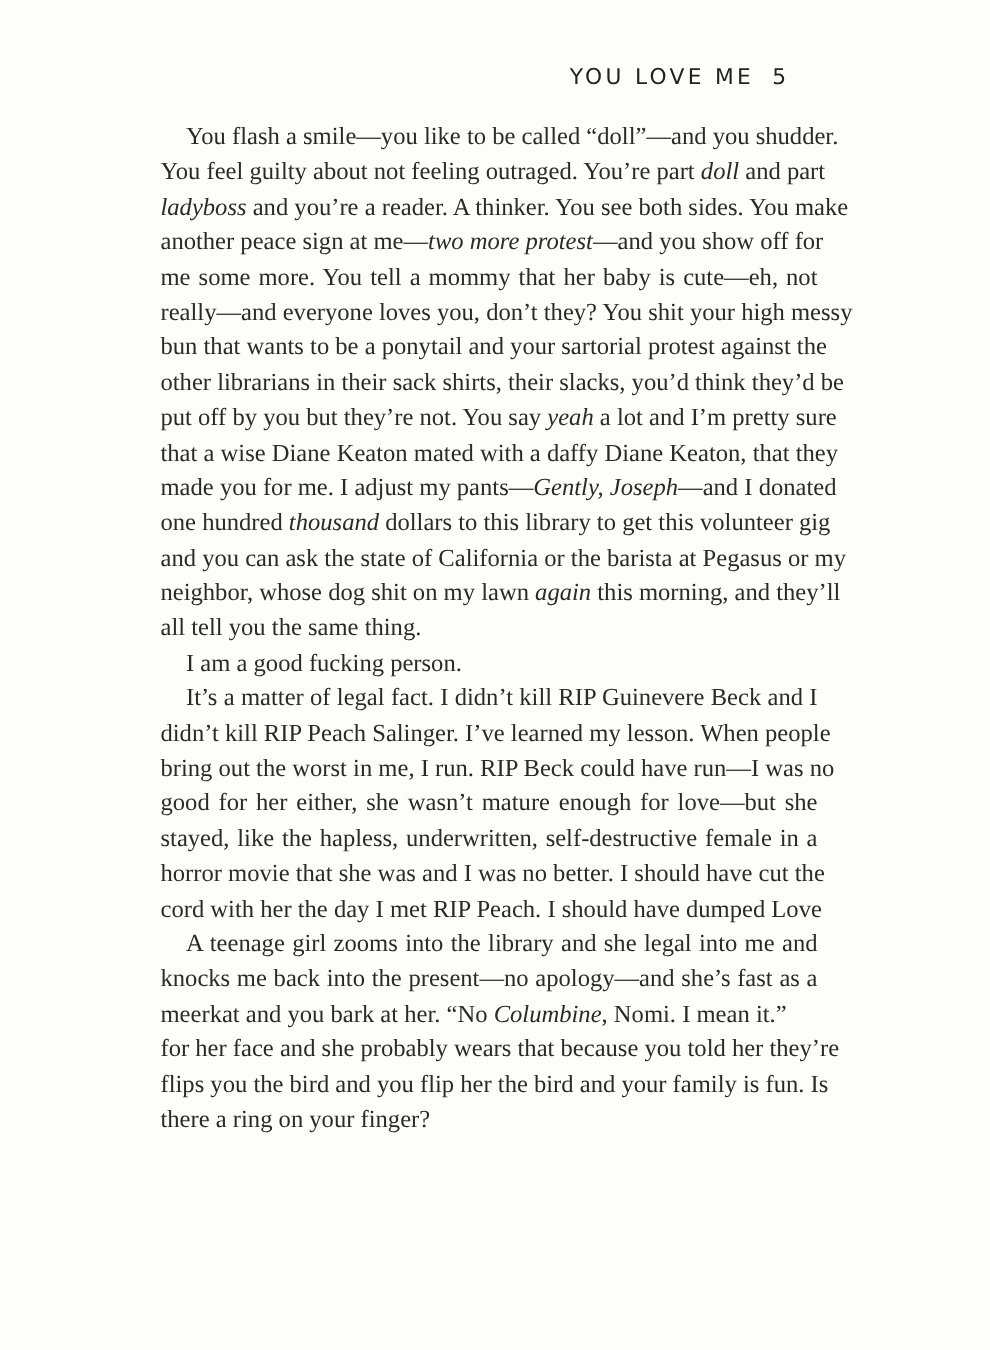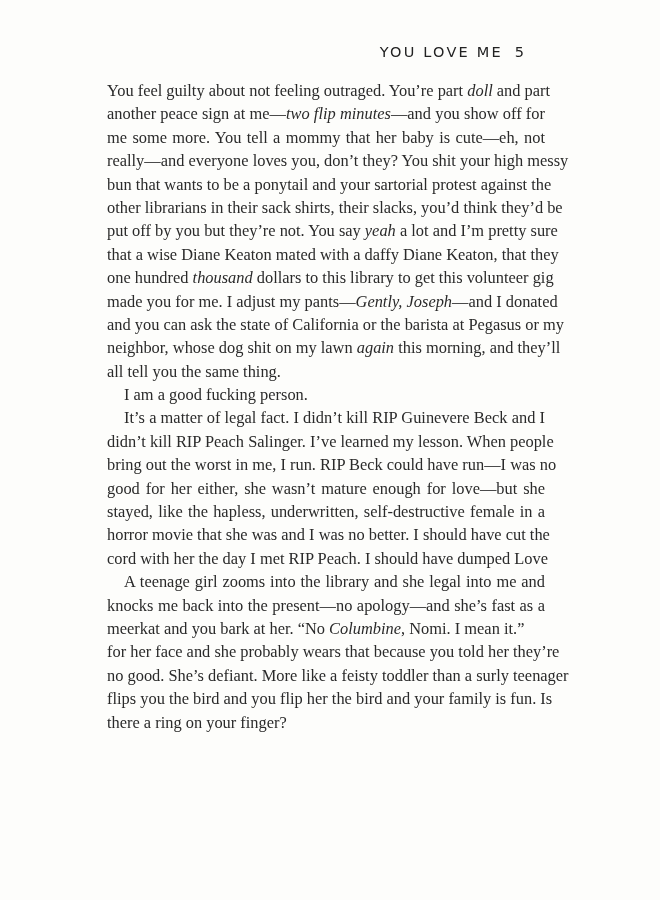--- a/index.html
+++ b/index.html
@@ -63,30 +63,32 @@
 </head>
 <body>
 
 <div class="page">
   <div class="running-head">
     <span>YOU LOVE ME</span><span class="folio">5</span>
   </div>
 
   <div class="body-text" id="body-text">
       <div>
+        <span class="line indent"><span>You flash a smile—you like to be called “doll”—and you shudder.</span></span>
         <span class="line"><span>You feel guilty about not feeling outraged. You’re part </span><em>doll</em><span> and part</span></span>
-        <span class="line"><span>another peace sign at me—</span><em>two flip minutes</em><span>—and you show off for</span></span>
+        <span class="line"><em>ladyboss</em><span> and you’re a reader. A thinker. You see both sides. You make</span></span>
+        <span class="line"><span>another peace sign at me—</span><em>two more protest</em><span>—and you show off for</span></span>
         <span class="line"><span>me some more. You tell a mommy that her baby is cute—eh, not</span></span>
         <span class="line"><span>really—and everyone loves you, don’t they? You shit your high messy</span></span>
         <span class="line"><span>bun that wants to be a ponytail and your sartorial protest against the</span></span>
         <span class="line"><span>other librarians in their sack shirts, their slacks, you’d think they’d be</span></span>
         <span class="line"><span>put off by you but they’re not. You say </span><em>yeah</em><span> a lot and I’m pretty sure</span></span>
         <span class="line"><span>that a wise Diane Keaton mated with a daffy Diane Keaton, that they</span></span>
+        <span class="line"><span>made you for me. I adjust my pants—</span><em>Gently, Joseph</em><span>—and I donated</span></span>
         <span class="line"><span>one hundred </span><em>thousand</em><span> dollars to this library to get this volunteer gig</span></span>
-        <span class="line"><span>made you for me. I adjust my pants—</span><em>Gently, Joseph</em><span>—and I donated</span></span>
         <span class="line"><span>and you can ask the state of California or the barista at Pegasus or my</span></span>
         <span class="line"><span>neighbor, whose dog shit on my lawn </span><em>again</em><span> this morning, and they’ll</span></span>
         <span class="line last"><span>all tell you the same thing.</span></span>
       </div>
       <div>
         <span class="line indent last"><span>I am a good fucking person.</span></span>
       </div>
       <div>
         <span class="line indent"><span>It’s a matter of legal fact. I didn’t kill RIP Guinevere Beck and I</span></span>
         <span class="line"><span>didn’t kill RIP Peach Salinger. I’ve learned my lesson. When people</span></span>
@@ -96,18 +98,17 @@
         <span class="line"><span>horror movie that she was and I was no better. I should have cut the</span></span>
         <span class="line"><span>cord with her the day I met RIP Peach. I should have dumped Love</span></span>
       </div>
       <div>
         <span class="line indent"><span>A teenage girl zooms into the library and she legal into me and</span></span>
         <span class="line"><span>knocks me back into the present—no apology—and she’s fast as a</span></span>
         <span class="line last"><span>meerkat and you bark at her. “No </span><em>Columbine</em><span>, Nomi. I mean it.”</span></span>
       </div>
       <div>
         <span class="line"><span>for her face and she probably wears that because you told her they’re</span></span>
-        <span class="line"><span>no good. She’s defiant. More like a feisty toddler than a surly teenager</span></span>
         <span class="line"><span>flips you the bird and you flip her the bird and your family is fun. Is</span></span>
         <span class="line last"><span>there a ring on your finger?</span></span>
       </div>
     </div>
 </div>
 
 </body></html>

